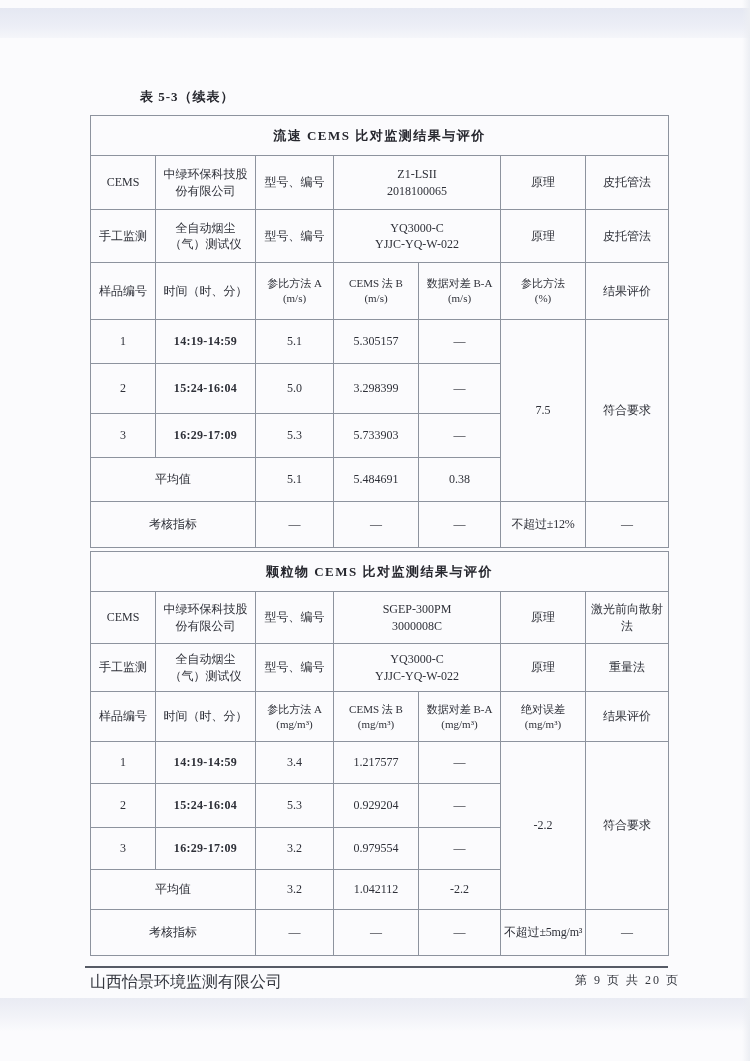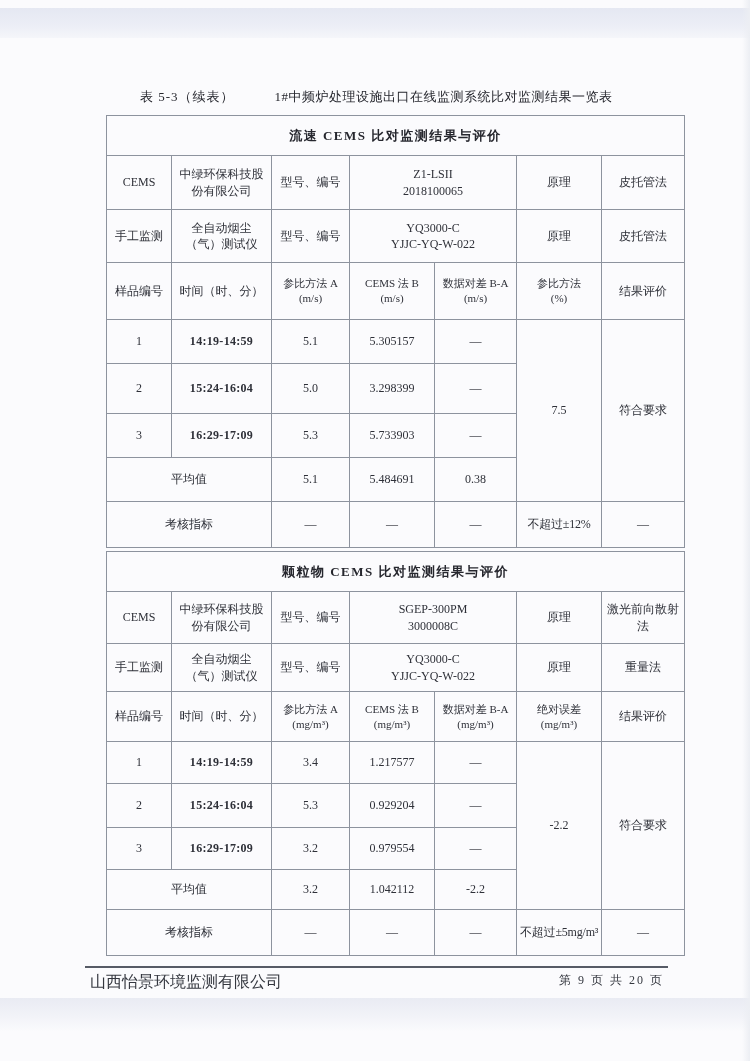--- a/index.html
+++ b/index.html
@@ -17,25 +17,25 @@
     position:absolute;left:0;top:998px;width:750px;height:34px;
     background:linear-gradient(180deg,#e9ebf3 0%,#f2f3f8 55%,#fbfbfd 100%);
   }
   .scan-edge-right{
     position:absolute;right:0;top:0;width:8px;height:1061px;
     background:linear-gradient(270deg,#eceef3,rgba(255,255,255,0));
   }
   .titlebar{
     position:absolute;left:90px;top:88px;width:578px;
     display:flex;align-items:flex-start;
-    font-size:13px;font-weight:normal;color:#26272e;
+    font-size:13px;font-weight:bold;color:#26272e;
   }
   .titlebar .tl{margin-left:50px;letter-spacing:1px;}
   .titlebar .tt{margin-left:40px;letter-spacing:0.5px;}
-  .doc{position:absolute;left:106px;top:115px;width:578px;}
+  .doc{position:absolute;left:90px;top:115px;width:578px;}
   table.cmp{
     border-collapse:collapse;table-layout:fixed;width:578px;
     border:1.5px solid #7b818c;margin-bottom:3px;
   }
   table.cmp td{
     border:1px solid #8d939e;
     text-align:center;vertical-align:middle;
     font-size:12px;line-height:1.35;padding:2px 3px;
     color:#2e3038;
   }
@@ -43,33 +43,32 @@
   .hdr{font-size:11px;}
   .unit{font-size:11px;}
   .time{font-weight:bold;letter-spacing:0.3px;}
   .limit{font-size:11px;white-space:nowrap;letter-spacing:-0.2px;}
   .mono2 span{display:block;}
   .footer-rule{
     position:absolute;left:85px;top:966px;width:583px;height:0;
     border-top:2px solid #565b66;
   }
   .footer-company{position:absolute;left:90px;top:972px;font-size:16px;color:#34373f;}
-  .footer-page{position:absolute;left:532px;top:972px;width:132px;text-align:right;
+  .footer-page{position:absolute;left:548px;top:972px;width:132px;text-align:right;
     font-size:12px;letter-spacing:2px;color:#34373f;}
 </style>
 </head>
 <body>
 
 <div class="scan-band-top"></div>
 <div class="scan-band-bottom"></div>
 <div class="scan-edge-right"></div>
 
 <div class="titlebar">
   <span class="tl">表 5-3（续表）</span>
-  <span class="tt">1#中频炉处理设施出口在线监测系统比对监测结果一览表</span>
 </div>
 
 <div class="doc">
 
   <table class="cmp">
     <colgroup>
       <col style="width:65px">
         <col style="width:100px">
         <col style="width:78px">
       <col style="width:85px">

